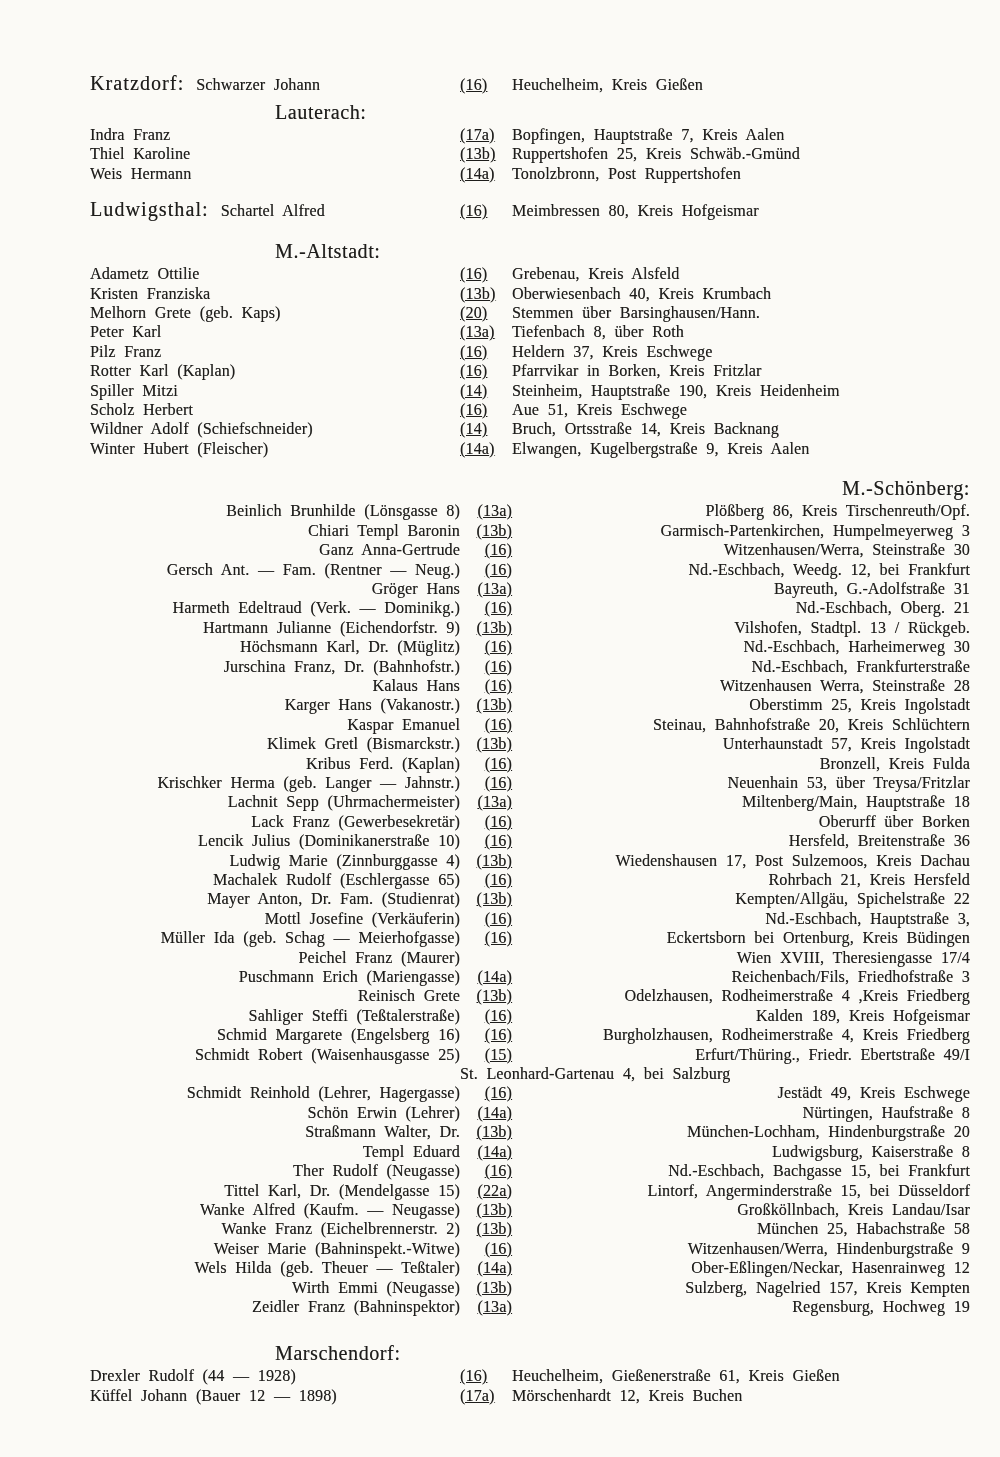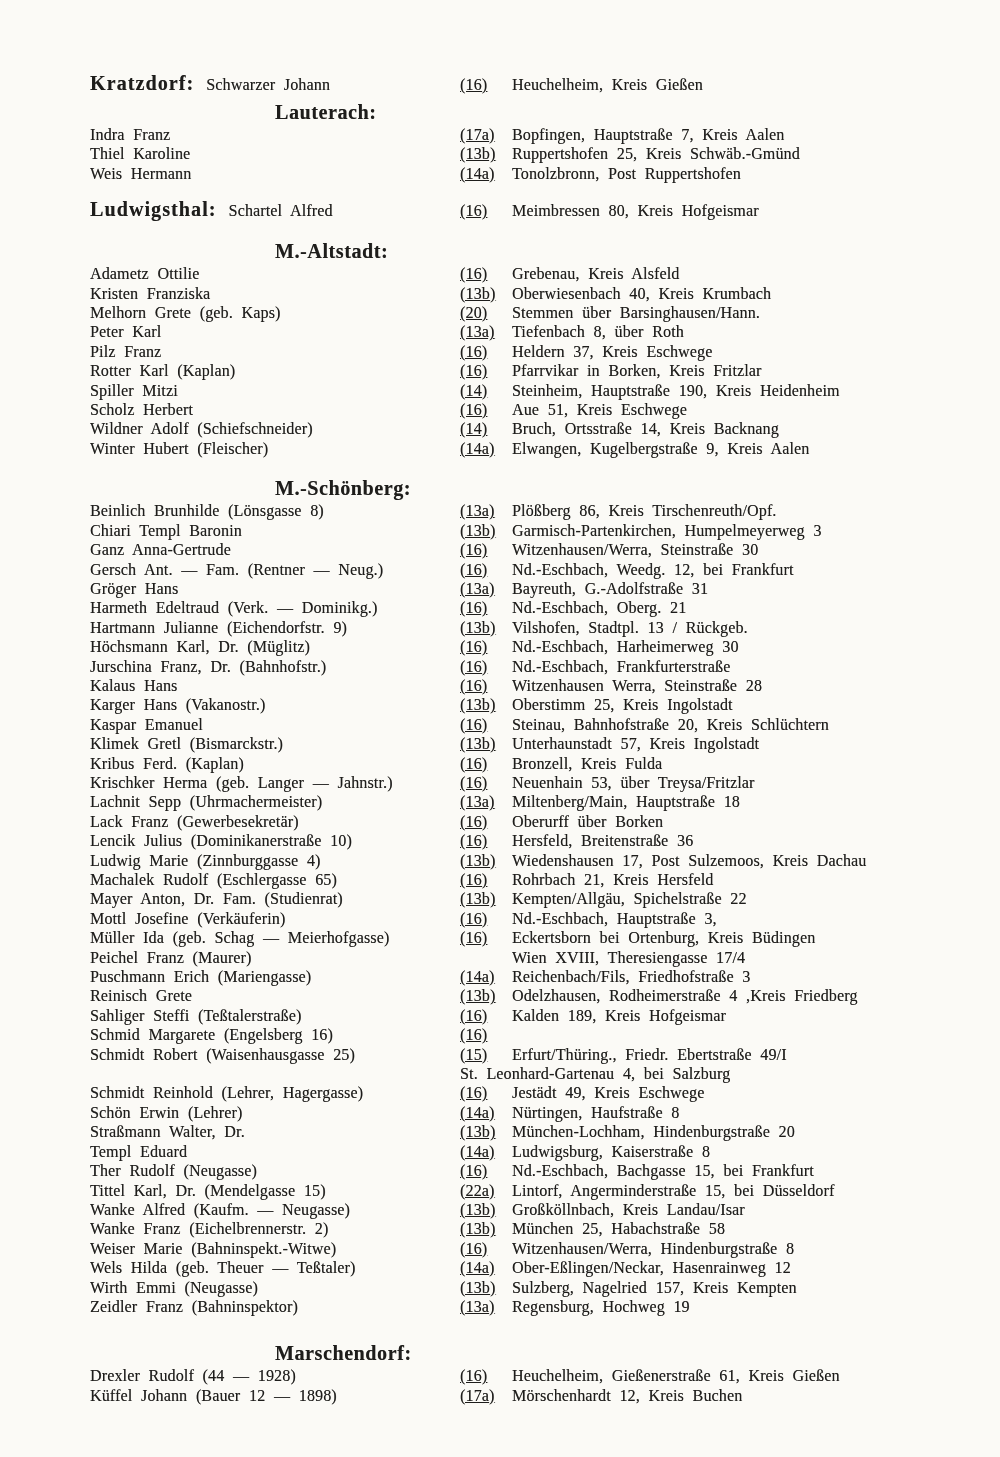--- a/index.html
+++ b/index.html
@@ -24,39 +24,39 @@
   }
   .row {
     display: grid;
     grid-template-columns: 370px 52px 1fr;
     align-items: baseline;
   }
   .cell-name   { white-space: nowrap; }
   .cell-code   { white-space: nowrap; text-decoration: underline; }
   .cell-address{ white-space: nowrap; }
   .section-title {
-    font-weight: bold;
+    font-weight: normal;
     font-size: 20px;
     line-height: 26px;
     letter-spacing: 0.6px;
     word-spacing: 2px;
     margin-left: 185px;
   }
   .inline-title {
-    font-weight: bold;
+    font-weight: normal;
     font-size: 20px;
     line-height: 26px;
     letter-spacing: 1.1px;
     word-spacing: 2px;
     margin-right: 12px;
   }
   [data-name="sections-container"] > .section:nth-child(2) { margin-top: 3px; }
   [data-name="sections-container"] > .section:nth-child(3) { margin-top: 13px; }
   [data-name="sections-container"] > .section:nth-child(4) { margin-top: 16px; }
-  [data-name="sections-container"] > .section:nth-child(5) { margin-top: 17px; }
+  [data-name="sections-container"] > .section:nth-child(5) { margin-top: 17px; text-align: right; }
   [data-name="sections-container"] > .section:nth-child(6) { margin-top: 24px; }
 </style>
 </head>
 <body>
 
 <div class="page" data-name="directory-page">
   <div data-name="sections-container">
       <section class="section inline-heading" data-name="directory-section">
         <div class="row" data-name="entry-row">
           <div class="cell-name" data-name="person-name"><span class="inline-title" data-name="section-heading">Kratzdorf:</span><span data-name="person-name">Schwarzer Johann</span></div>
@@ -275,20 +275,21 @@
           <div class="cell-address" data-name="address-text">Odelzhausen, Rodheimerstraße 4 ,Kreis Friedberg</div>
         </div>
         <div class="row" data-name="entry-row">
           <div class="cell-name" data-name="person-name">Sahliger Steffi (Teßtalerstraße)</div>
           <div class="cell-code" data-name="postal-zone-code">(16)</div>
           <div class="cell-address" data-name="address-text">Kalden 189, Kreis Hofgeismar</div>
         </div>
         <div class="row" data-name="entry-row">
           <div class="cell-name" data-name="person-name">Schmid Margarete (Engelsberg 16)</div>
           <div class="cell-code" data-name="postal-zone-code">(16)</div>
+          <div class="cell-address" data-name="address-text">Burgholzhausen, Rodheimerstraße 4, Kreis Friedberg</div>
         </div>
         <div class="row" data-name="entry-row">
           <div class="cell-name" data-name="person-name">Schmidt Robert (Waisenhausgasse 25)</div>
           <div class="cell-code" data-name="postal-zone-code">(15)</div>
           <div class="cell-address" data-name="address-text">Erfurt/Thüring., Friedr. Ebertstraße 49/I</div>
         </div>
         <div class="row" data-name="entry-row">
           <div class="cell-code" data-name="postal-zone-code"></div>
           <div class="cell-address" data-name="address-text">St. Leonhard-Gartenau 4, bei Salzburg</div>
         </div>
@@ -328,21 +329,21 @@
           <div class="cell-address" data-name="address-text">Großköllnbach, Kreis Landau/Isar</div>
         </div>
         <div class="row" data-name="entry-row">
           <div class="cell-name" data-name="person-name">Wanke Franz (Eichelbrennerstr. 2)</div>
           <div class="cell-code" data-name="postal-zone-code">(13b)</div>
           <div class="cell-address" data-name="address-text">München 25, Habachstraße 58</div>
         </div>
         <div class="row" data-name="entry-row">
           <div class="cell-name" data-name="person-name">Weiser Marie (Bahninspekt.-Witwe)</div>
           <div class="cell-code" data-name="postal-zone-code">(16)</div>
-          <div class="cell-address" data-name="address-text">Witzenhausen/Werra, Hindenburgstraße 8</div>
+          <div class="cell-address" data-name="address-text">Witzenhausen/Werra, Hindenburgstraße 9</div>
         </div>
         <div class="row" data-name="entry-row">
           <div class="cell-name" data-name="person-name">Wels Hilda (geb. Theuer — Teßtaler)</div>
           <div class="cell-code" data-name="postal-zone-code">(14a)</div>
           <div class="cell-address" data-name="address-text">Ober-Eßlingen/Neckar, Hasenrainweg 12</div>
         </div>
         <div class="row" data-name="entry-row">
           <div class="cell-name" data-name="person-name">Wirth Emmi (Neugasse)</div>
           <div class="cell-code" data-name="postal-zone-code">(13b)</div>
           <div class="cell-address" data-name="address-text">Sulzberg, Nagelried 157, Kreis Kempten</div>

